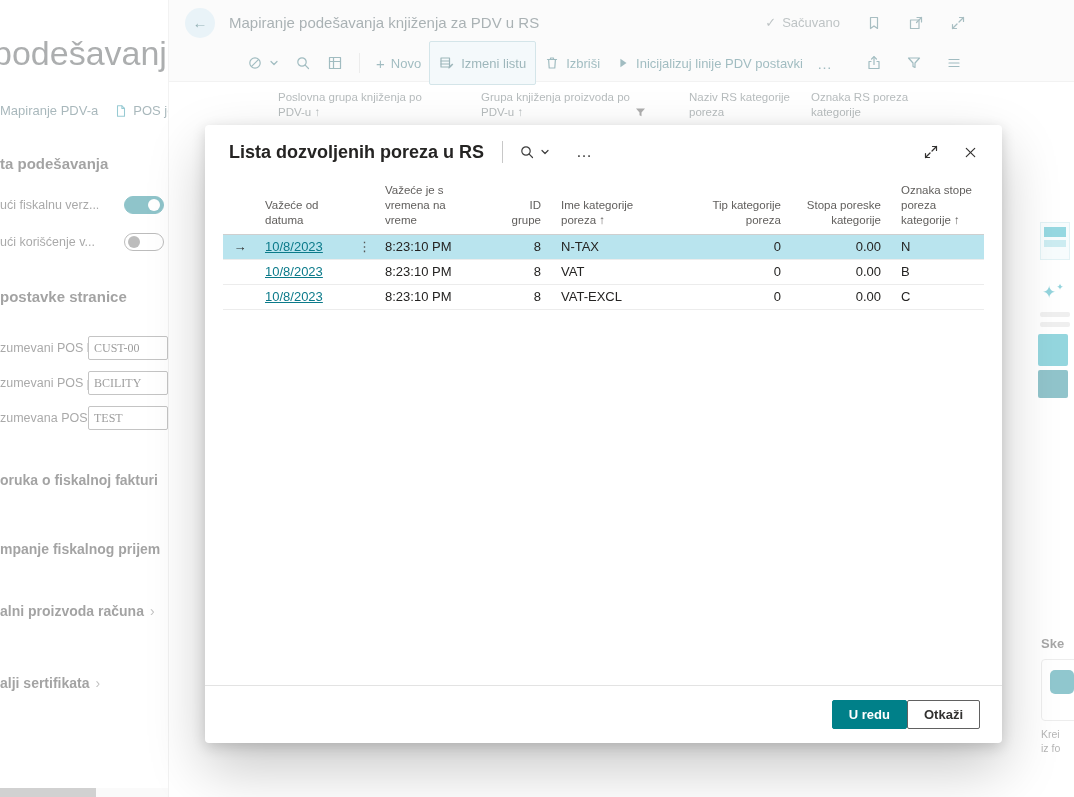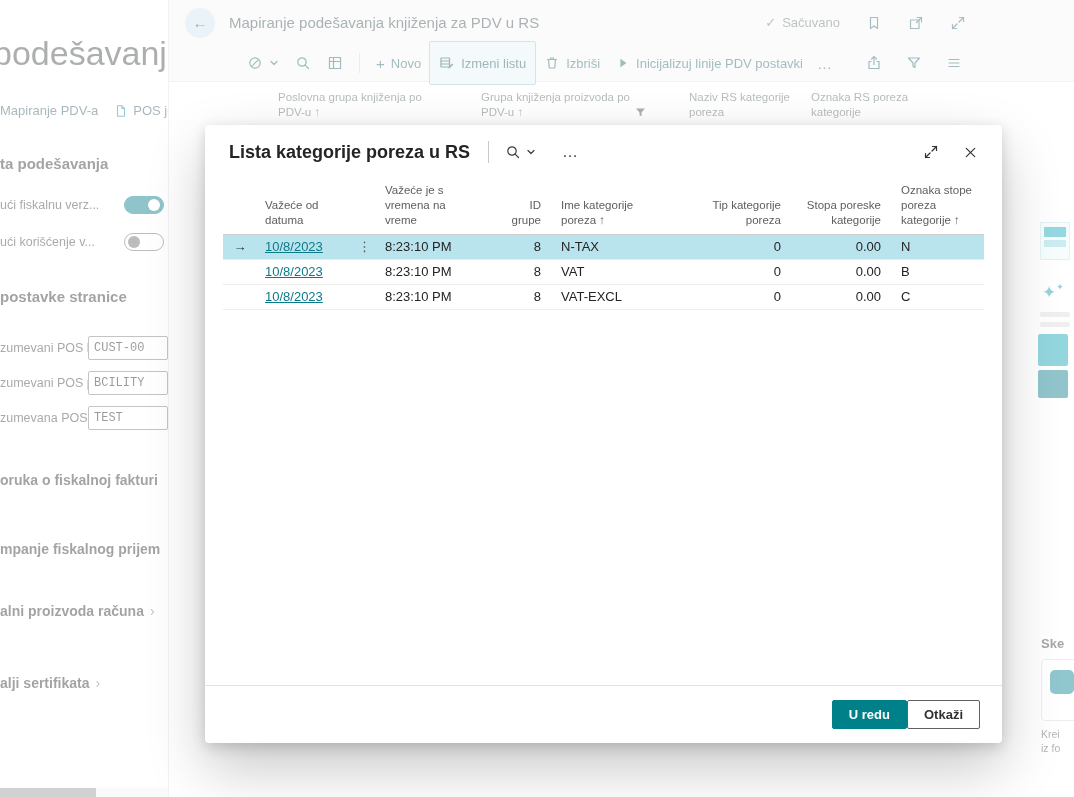--- a/index.html
+++ b/index.html
@@ -27,21 +27,21 @@
   .tg-label{width:124px;font-size:12.5px;color:#404040;white-space:nowrap;overflow:hidden}
   .toggle{position:relative;width:40px;height:18px;border-radius:10px;display:inline-block;cursor:pointer}
   .toggle .knob{position:absolute;top:2px;width:12px;height:12px;border-radius:50%}
   .toggle.tg-on{background:#077d8a;border:1px solid #077d8a}
   .toggle.tg-on .knob{right:3px;background:#fff;top:2px}
   .toggle.tg-off{background:#fff;border:1px solid #6b6b6b}
   .toggle.tg-off .knob{left:3px;background:#6b6b6b}
   .fld-row{position:absolute;left:0;display:flex;align-items:center;width:168px}
   .fld-label{width:120px;font-size:12.5px;color:#404040;white-space:nowrap;overflow:hidden}
   .bg-input{width:80px;height:24px;border:1px solid #7d7d7d;border-radius:2px;font-size:12px;
-            padding:0 5px;font-family:Liberation Mono, monospace;color:#222;background:#fff}
+            padding:0 5px;font-family:Liberation Serif, serif;color:#222;background:#fff}
   .bg-hscroll{position:absolute;left:0;bottom:0;width:168px;height:9px;background:#f3f3f3}
   .bg-hscroll .thumb{width:96px;height:9px;background:#9a9a9a}
 
   
   .list-page{position:absolute;left:168px;top:0;width:906px;height:797px;background:#fff;
              border-left:1px solid #e3e3e3;z-index:2}
   .lp-header{height:45px;background:#f5f6f6;display:flex;align-items:center;padding-left:16px}
   .back-circle{width:30px;height:30px;border-radius:50%;background:#cfe4ef;color:#11525c;
                display:flex;align-items:center;justify-content:center;font-size:15px;cursor:pointer;flex:none}
   .lp-title{margin-left:14px;font-size:15px;color:#43545a;white-space:nowrap;overflow:hidden}
@@ -345,21 +345,21 @@
       <div>Krei</div>
       <div>iz fo</div>
     </div>
   </div>
 </div>
 
 <div class="scrim"></div>
 
 <div class="dialog">
   <div class="dg-head">
-    <span class="dg-title">Lista kategorije poreza u RS</span>
+    <span class="dg-title">Lista dozvoljenih poreza u RS</span>
     <span class="dg-vsep"></span>
     <span class="dg-search">
       <span class="ic">
         <svg width="16" height="16" viewBox="0 0 16 16">
             <circle cx="7" cy="7" r="4.2"></circle>
             <line x1="10.2" y1="10.2" x2="13.5" y2="13.5"></line>
           </svg>
       </span>
       <span class="ic">
         <svg width="10" height="10" viewBox="0 0 10 10">

